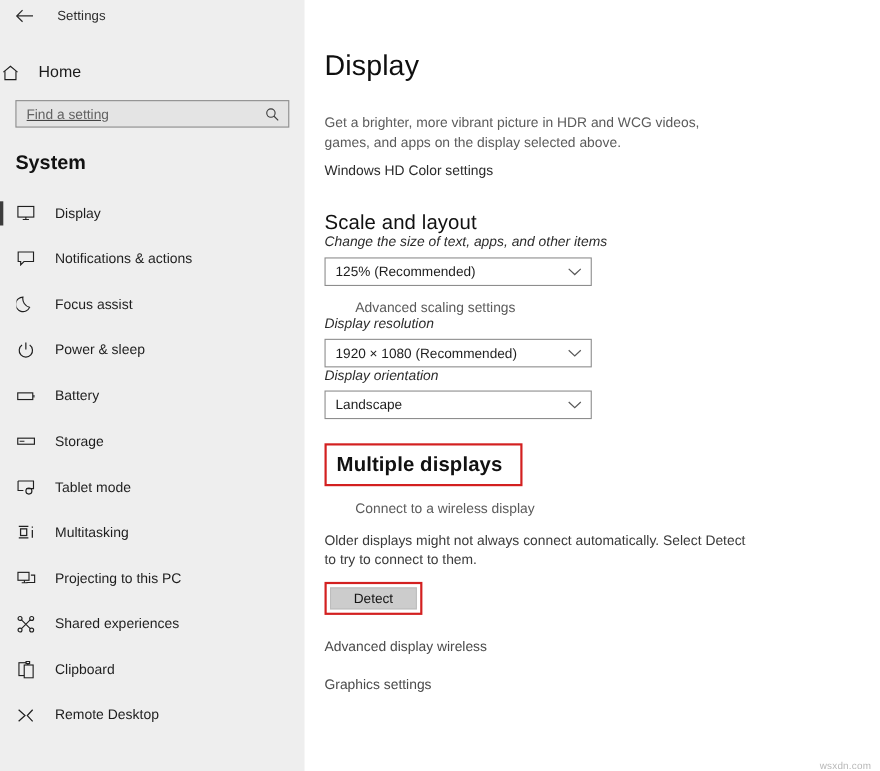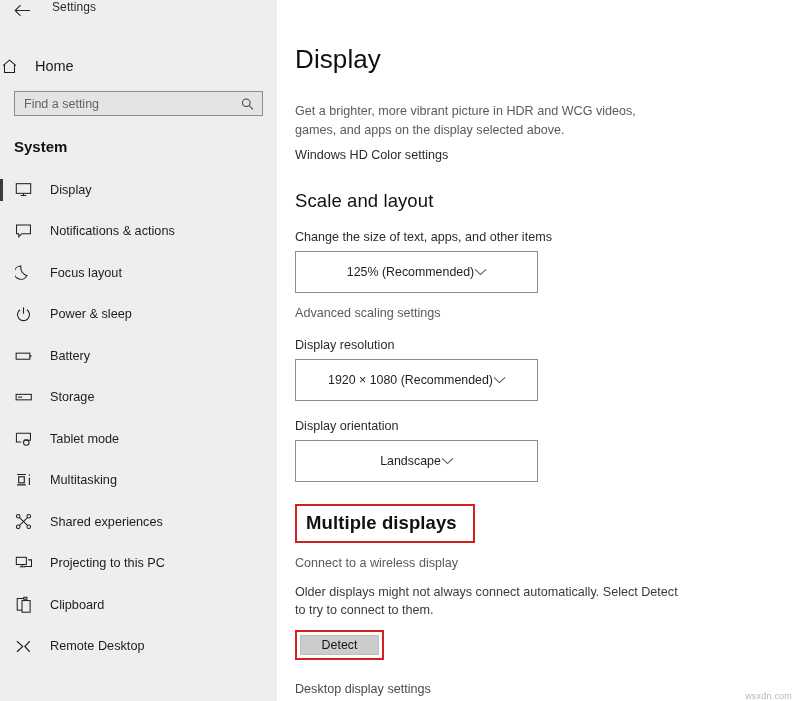--- a/index.html
+++ b/index.html
@@ -29,20 +29,21 @@
     width: 277px;
     height: 701px;
     background: #eeeeee;
     position: relative;
     flex: 0 0 277px;
   }
 
   .titlebar {
     height: 28px;
     display: flex;
+    align-items: center;
     padding-left: 12px;
     gap: 20px;
   }
 
   .back-arrow {
     width: 20px;
     height: 20px;
     display: flex;
     align-items: center;
     justify-content: center;
@@ -87,34 +88,35 @@
   .search-input {
     border: 0;
     outline: none;
     background: transparent;
     font-family: "Liberation Sans", sans-serif;
     font-size: 12.5px;
     color: #444;
     padding-left: 9px;
     width: 210px;
     height: 100%;
+    text-decoration: underline;
   }
   .search-input::placeholder { color: #636363; opacity: 1; }
   .search-icon {
     position: absolute;
     right: 8px;
     top: 50%;
     transform: translateY(-50%);
     color: #3c3c3c;
     display: flex;
   }
 
   .group-title {
     margin: 22px 0 0 14px;
-    font-size: 15px;
+    font-size: 18px;
     font-weight: bold;
     color: #121212;
   }
 
   .nav {
     margin-top: 14px;
     list-style: none;
   }
 
   .nav-item {
@@ -189,50 +191,51 @@
     font-size: 18.5px;
     font-weight: normal;
     color: #111;
     margin-top: 27px;
     letter-spacing: .1px;
   }
 
   .field-label {
     font-size: 12.6px;
     color: #2c2c2c;
-    margin-top: 18px;
+    font-style: italic;
   }
 
   .combo {
     margin-top: 7px;
     width: 243px;
-    height: 42px;
+    height: 26px;
     border: 1px solid #8d8d8d;
     background: #fff;
     display: flex;
     align-items: center;
-    justify-content: center;
+    justify-content: space-between;
     padding: 0 8px 0 9px;
     cursor: default;
   }
   .combo-value {
     font-size: 12.4px;
     color: #1e1e1e;
   }
   .combo-chevron {
     color: #5a5a5a;
     display: flex;
   }
 
   .sub-link {
     font-size: 12.6px;
     color: #5b5b5b;
     margin-top: 13px;
     display: block;
     cursor: default;
+    margin-left: 28px;
   }
 
   
   .highlight-box {
     display: inline-block;
     border: 2px solid #d32020;
     padding: 6px 16px 7px 9px;
     margin-top: 22px;
   }
   .highlight-box .section-title { margin-top: 0; font-weight: bold; }
@@ -343,21 +346,21 @@
         </span>
         <span class="nav-label">Notifications &amp; actions</span>
       </li>
 
       <li class="nav-item">
         <span class="nav-icon">
           <svg width="17" height="17" viewBox="0 0 18 18" fill="none" stroke="currentColor" stroke-width="1.1">
             <path d="M12.6 12.1 A7 7 0 1 1 6.2 2.2 A8.6 8.6 0 0 0 12.6 12.1 Z"></path>
           </svg>
         </span>
-        <span class="nav-label">Focus layout</span>
+        <span class="nav-label">Focus assist</span>
       </li>
 
       <li class="nav-item">
         <span class="nav-icon">
           <svg width="17" height="17" viewBox="0 0 18 18" fill="none" stroke="currentColor" stroke-width="1.15">
             <path d="M5.3 3.9 A6.4 6.4 0 1 0 12.7 3.9"></path>
             <path d="M9 1.4 V8.2"></path>
           </svg>
         </span>
         <span class="nav-label">Power &amp; sleep</span>
@@ -396,45 +399,45 @@
 
       <li class="nav-item">
         <span class="nav-icon">
           <svg width="18" height="16" viewBox="0 0 19 16" fill="none" stroke="currentColor" stroke-width="1.2">
             <path d="M2.2 2.2 H11.4 M2.2 13.2 H11.4"></path>
             <rect x="3.9" y="4.6" width="5.9" height="6.4"></rect>
             <path d="M15.2 2.3 V3.5 M15.2 5.6 V13.2"></path>
           </svg>
         </span>
         <span class="nav-label">Multitasking</span>
+      </li>
+
+      <li class="nav-item">
+        <span class="nav-icon">
+          <svg width="18" height="16" viewBox="0 0 19 16" fill="none" stroke="currentColor" stroke-width="1.1">
+            <rect x="1.4" y="2" width="10.6" height="7.6"></rect>
+            <path d="M5 12 H10.6"></path>
+              <path d="M7.6 9.6 V12"></path>
+            <path d="M13.8 4.7 H17.4 V11.7 H9.6"></path>
+          </svg>
+        </span>
+        <span class="nav-label">Projecting to this PC</span>
       </li>
 
       <li class="nav-item">
         <span class="nav-icon">
           <svg width="17" height="17" viewBox="0 0 18 18" fill="none" stroke="currentColor" stroke-width="1.1">
             <circle cx="3.4" cy="3.4" r="1.9"></circle>
             <circle cx="14.6" cy="3.4" r="1.9"></circle>
             <circle cx="3.4" cy="14.6" r="1.9"></circle>
             <circle cx="14.6" cy="14.6" r="1.9"></circle>
             <path d="M4.8 4.8 L13.2 13.2 M13.2 4.8 L4.8 13.2"></path>
           </svg>
         </span>
         <span class="nav-label">Shared experiences</span>
-      </li>
-
-      <li class="nav-item">
-        <span class="nav-icon">
-          <svg width="18" height="16" viewBox="0 0 19 16" fill="none" stroke="currentColor" stroke-width="1.1">
-            <rect x="1.4" y="2" width="10.6" height="7.6"></rect>
-            <path d="M5 12 H10.6"></path>
-              <path d="M7.6 9.6 V12"></path>
-            <path d="M13.8 4.7 H17.4 V11.7 H9.6"></path>
-          </svg>
-        </span>
-        <span class="nav-label">Projecting to this PC</span>
       </li>
 
       <li class="nav-item">
         <span class="nav-icon">
           <svg width="16" height="17" viewBox="0 0 17 18" fill="none" stroke="currentColor" stroke-width="1.1">
             <rect x="1.3" y="2.6" width="8.6" height="12.4"></rect>
             <rect x="6.4" y="4.8" width="8.6" height="12.4" fill="#eeeeee"></rect>
             <path d="M8.2 1.4 H11.6 V3.5 H8.2 Z" fill="#eeeeee"></path>
           </svg>
         </span>
@@ -501,19 +504,19 @@
     </div>
 
     <a class="sub-link">Connect to a wireless display</a>
 
     <p class="body-text">Older displays might not always connect automatically. Select Detect to try to connect to them.</p>
 
     <div class="detect-outline">
       <button class="detect-button">Detect</button>
     </div>
 
-    <a class="tail-link first">Desktop display settings</a>
+    <a class="tail-link first">Advanced display wireless</a>
     <a class="tail-link second">Graphics settings</a>
 
     <div class="watermark">wsxdn.com</div>
   </div>
 
 </div>
 
 </body></html>

